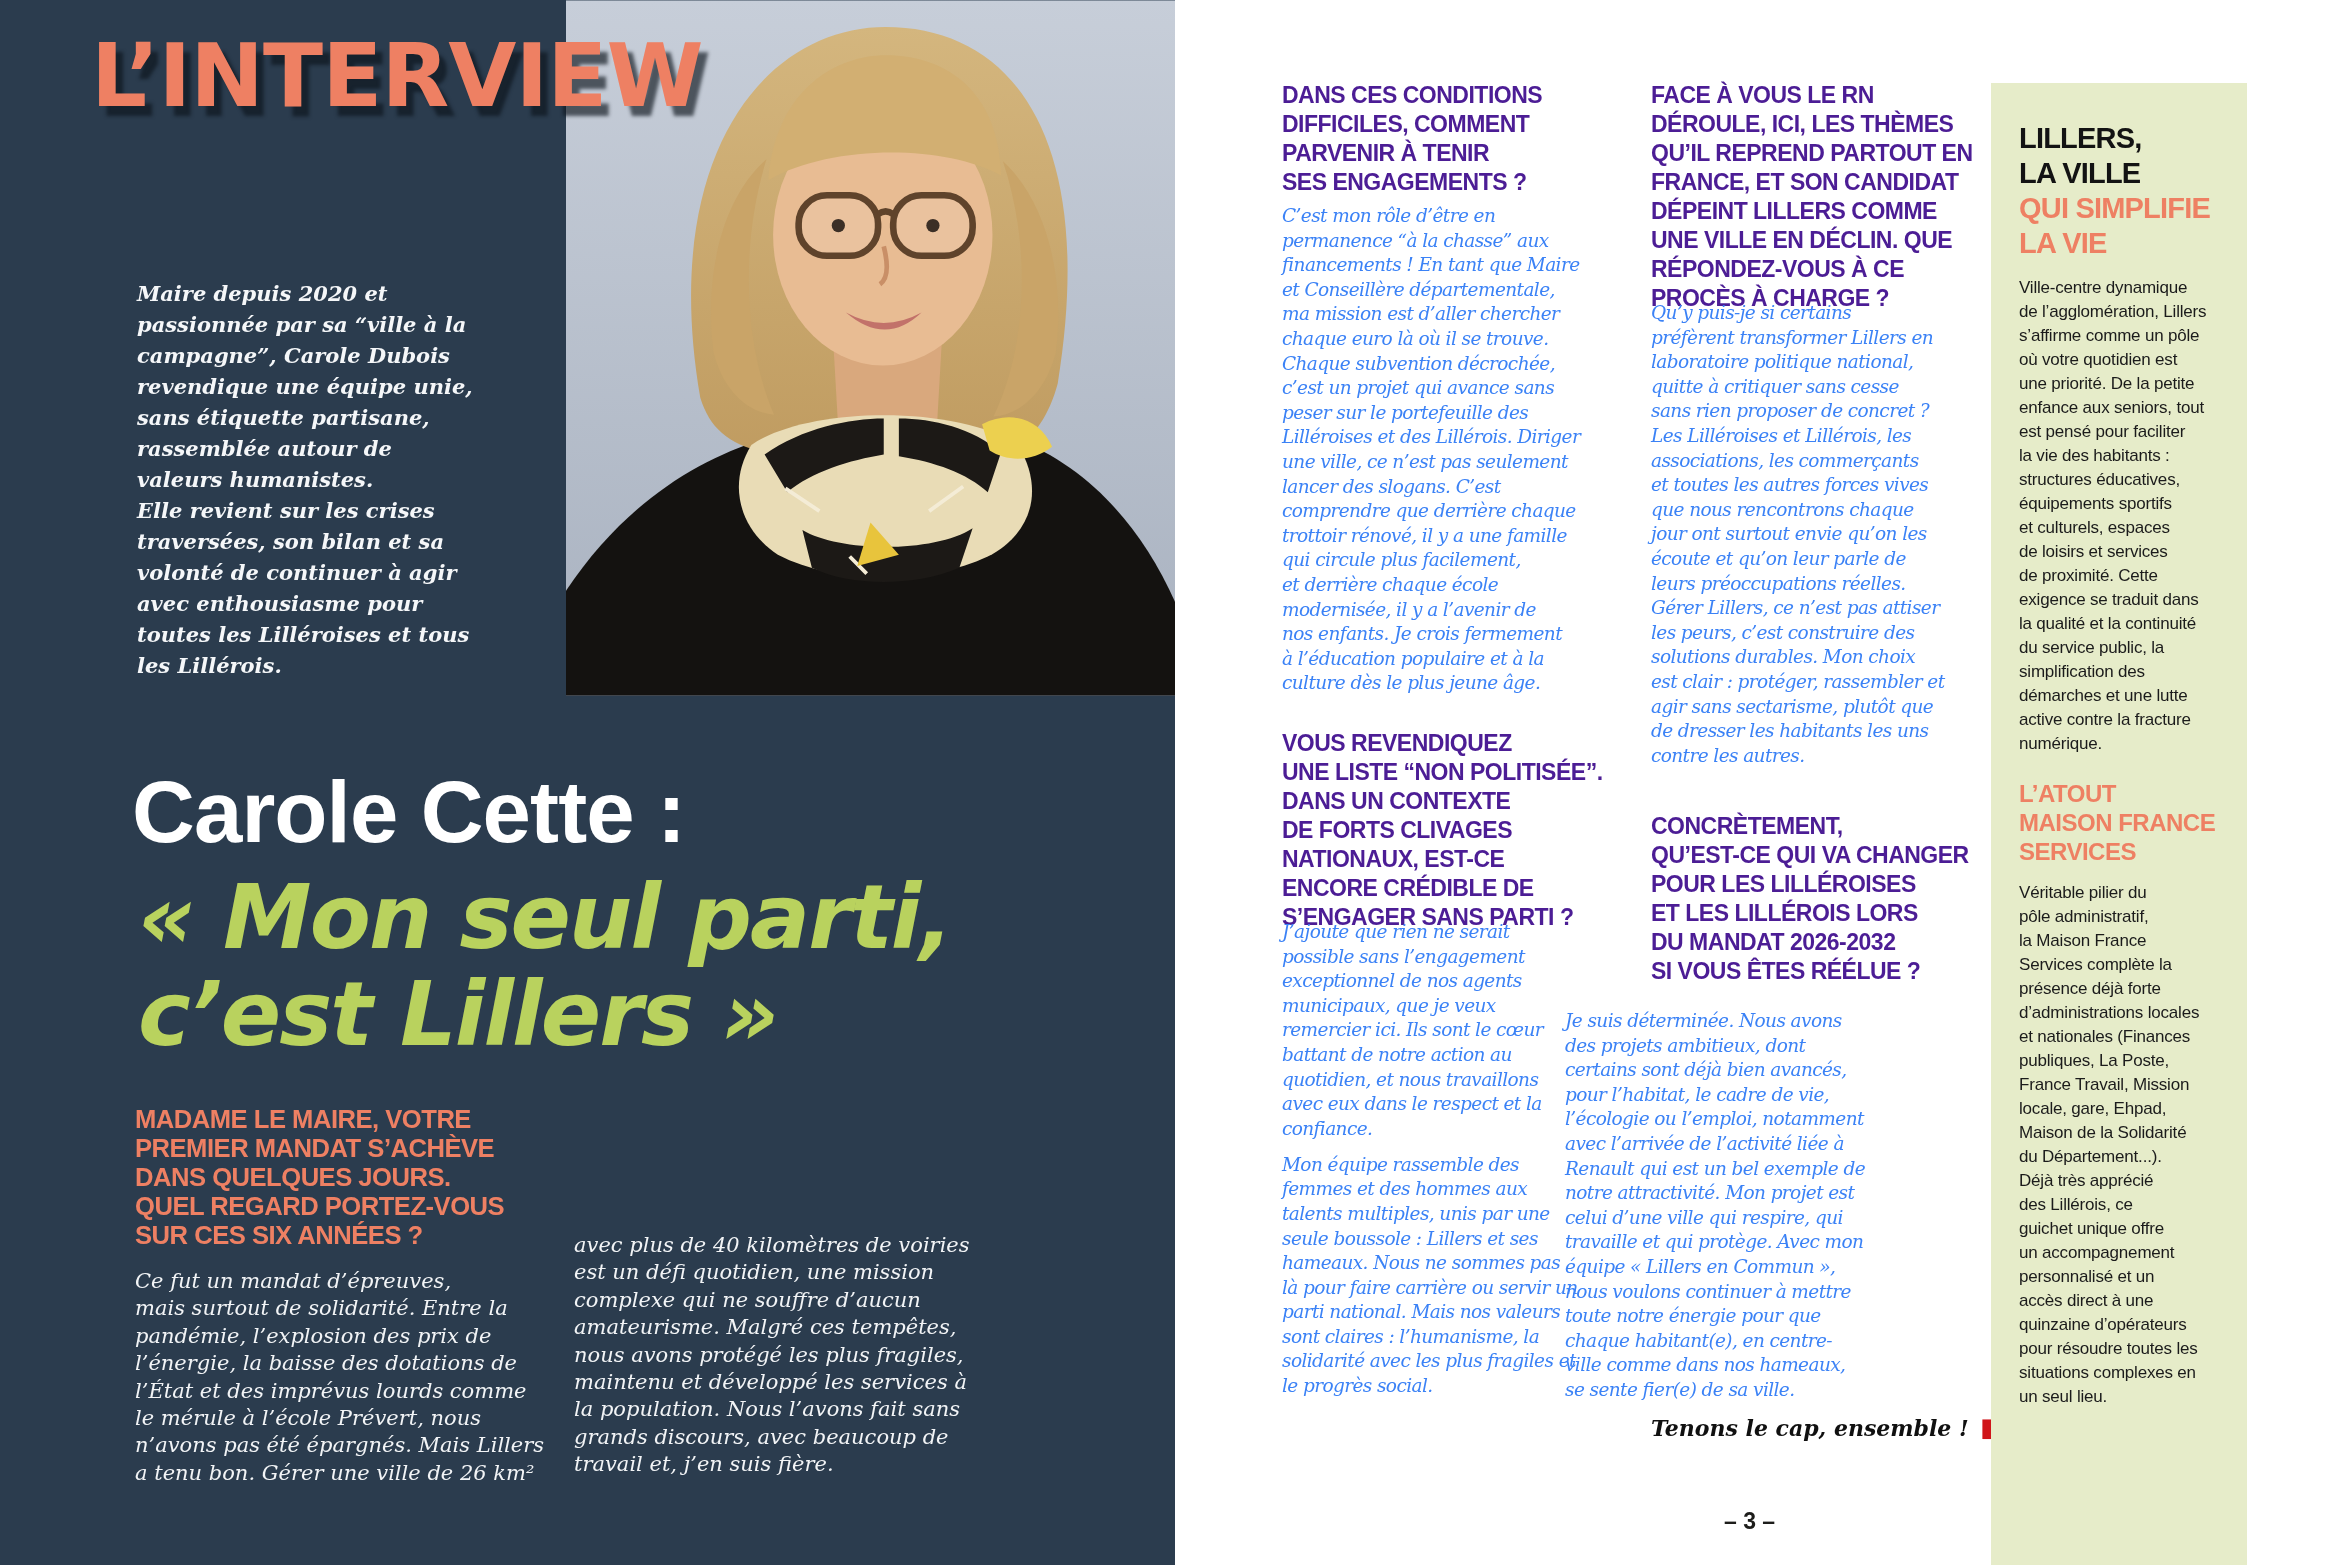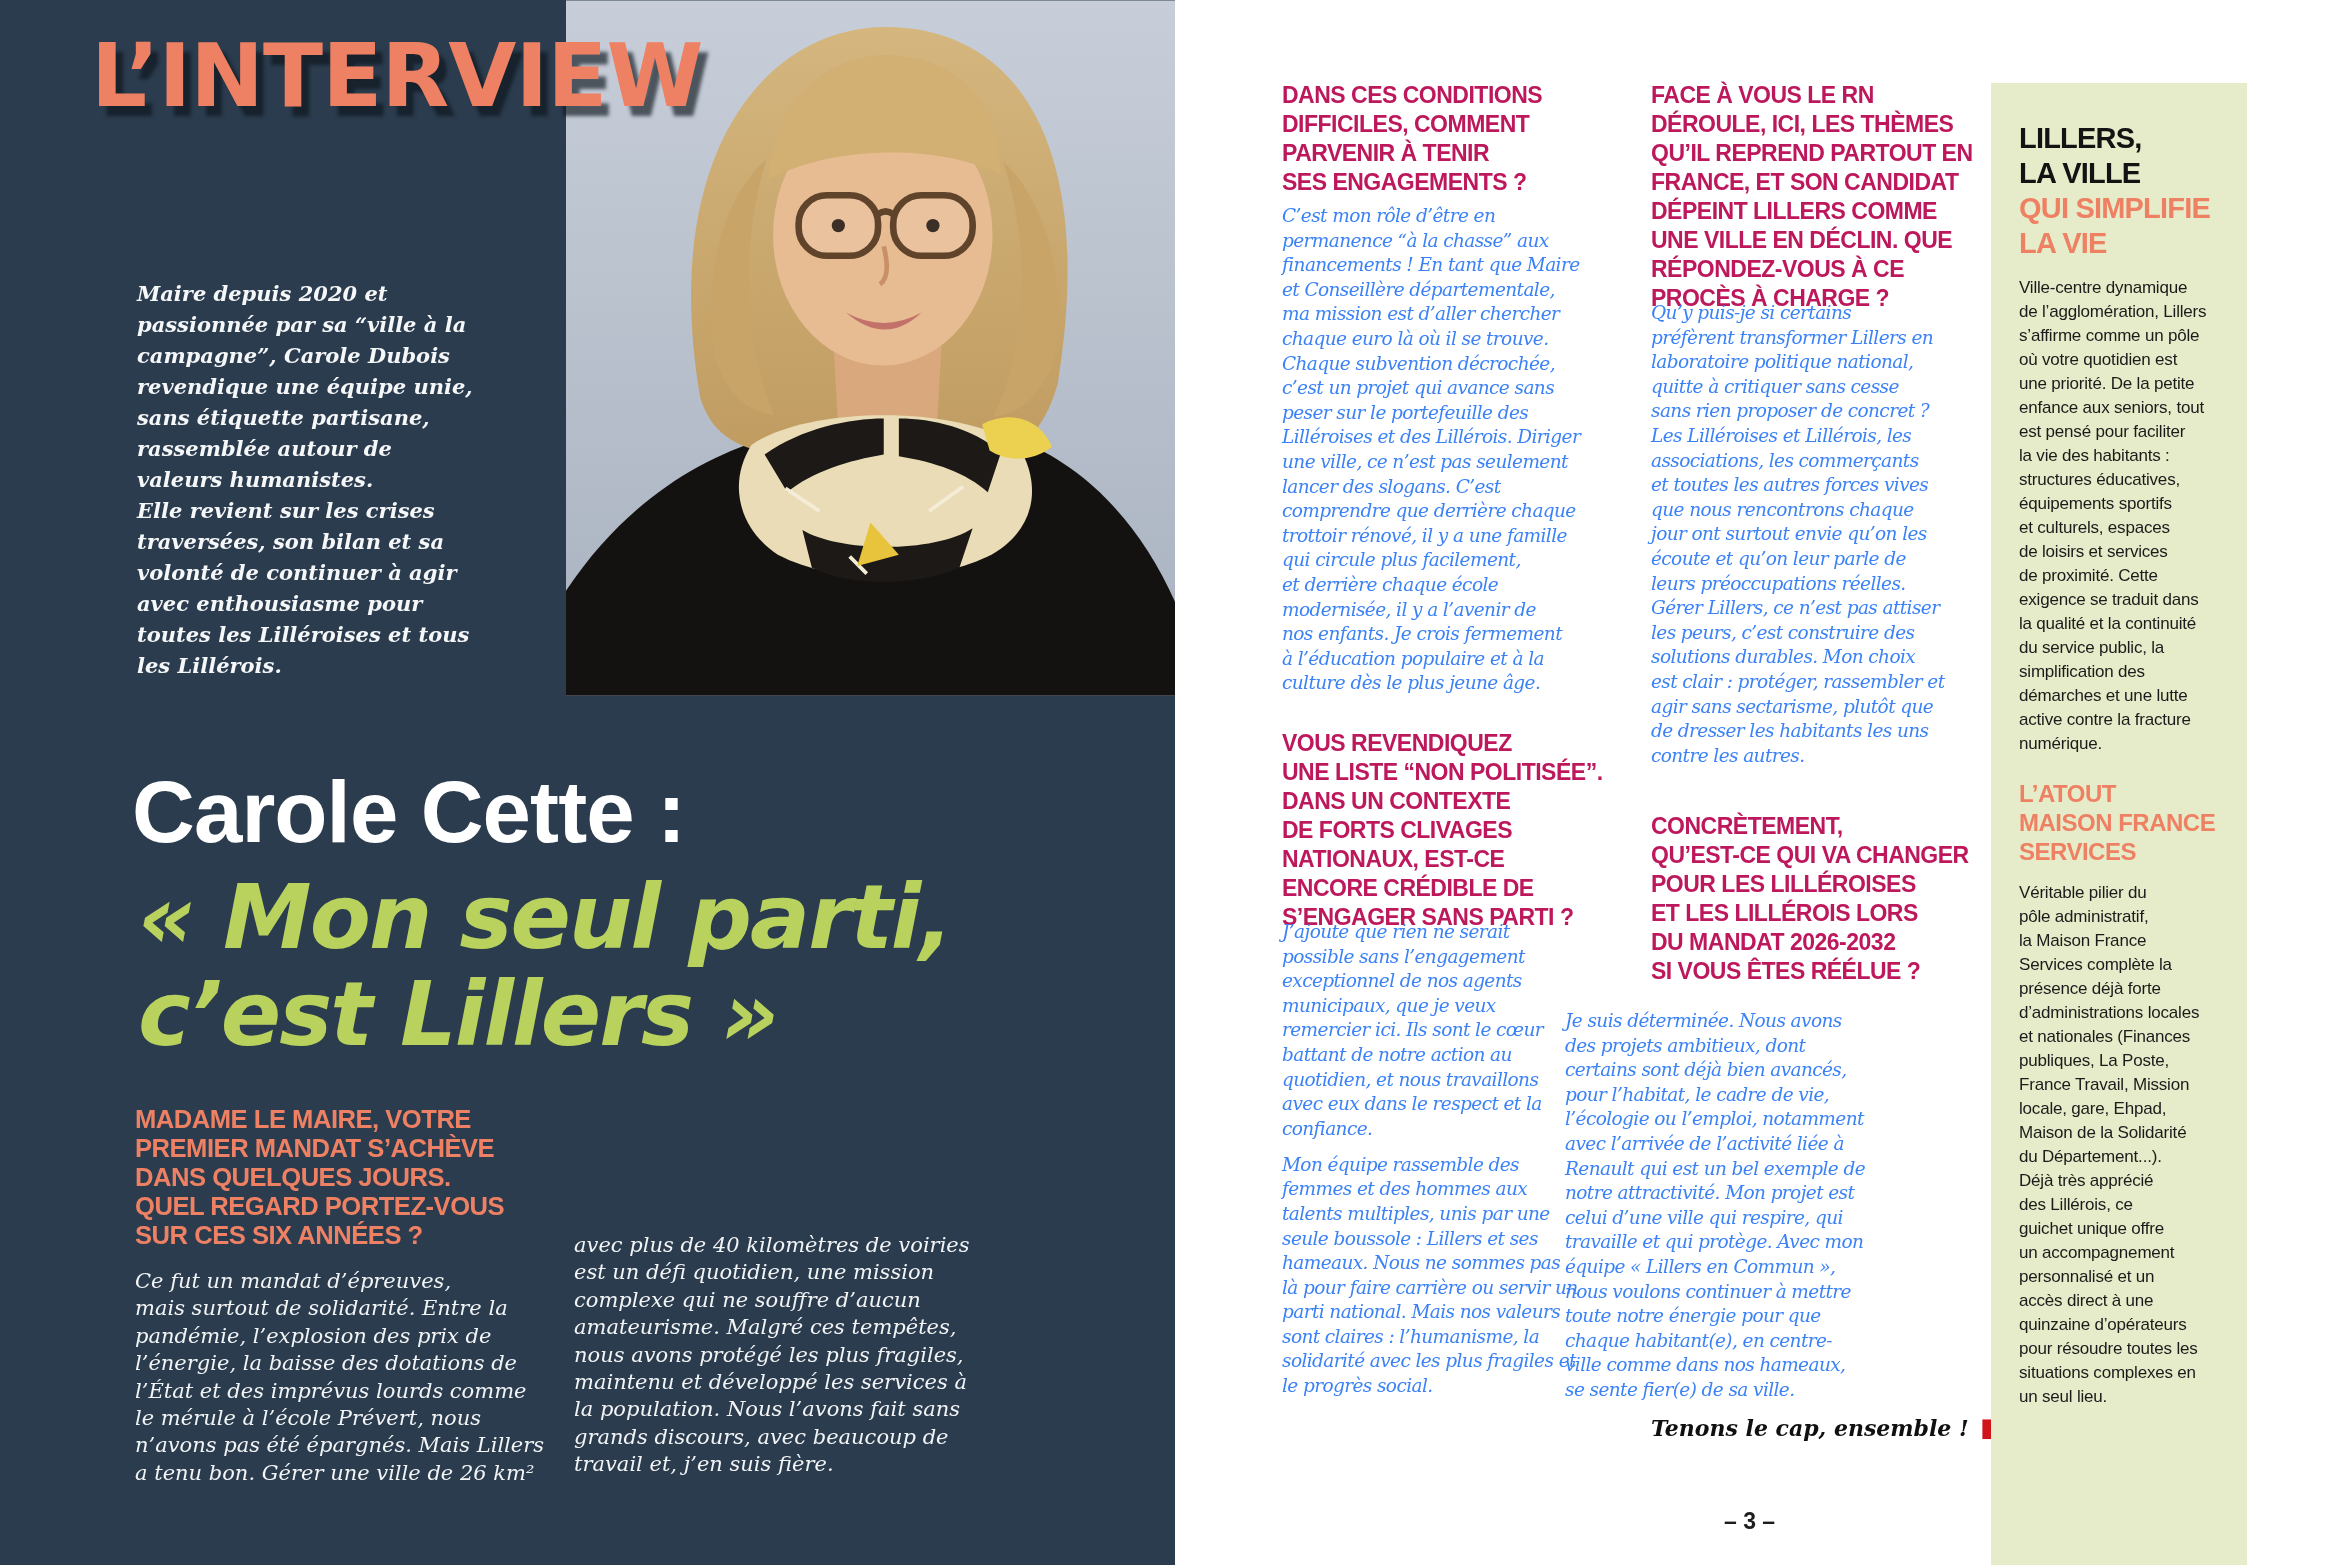--- a/index.html
+++ b/index.html
@@ -31,21 +31,21 @@
            letter-spacing:-0.5px;white-space:pre-line;margin:0;}
   .q-hero{position:absolute;left:135px;top:1105px;}
 
   .ans{font:italic 400 21px/27.4px "DejaVu Serif",serif;color:#f2f4f6;
        white-space:pre-line;margin:0;}
   .ans-a{position:absolute;left:135px;top:1268px;}
   .ans-b{position:absolute;left:574px;top:1232px;}
 
   
   .mh{position:absolute;margin:0;font:700 23px/29px "Liberation Sans",sans-serif;
-      color:#be185d;letter-spacing:-0.5px;white-space:pre-line;}
+      color:#4c1d95;letter-spacing:-0.5px;white-space:pre-line;}
   .mb{position:absolute;margin:0;}
   .mb p{margin:0 0 11.4px 0;
         font:italic 400 18.5px/24.6px "DejaVu Serif",serif;
         color:#3b82f6;letter-spacing:-0.6px;white-space:pre-line;}
 
   .c1h1{left:1282px;top:81px;}
   .c1b1{left:1282px;top:204px;}
   .c1h2{left:1282px;top:729px;}
   .c1b2{left:1282px;top:920px;}
 

